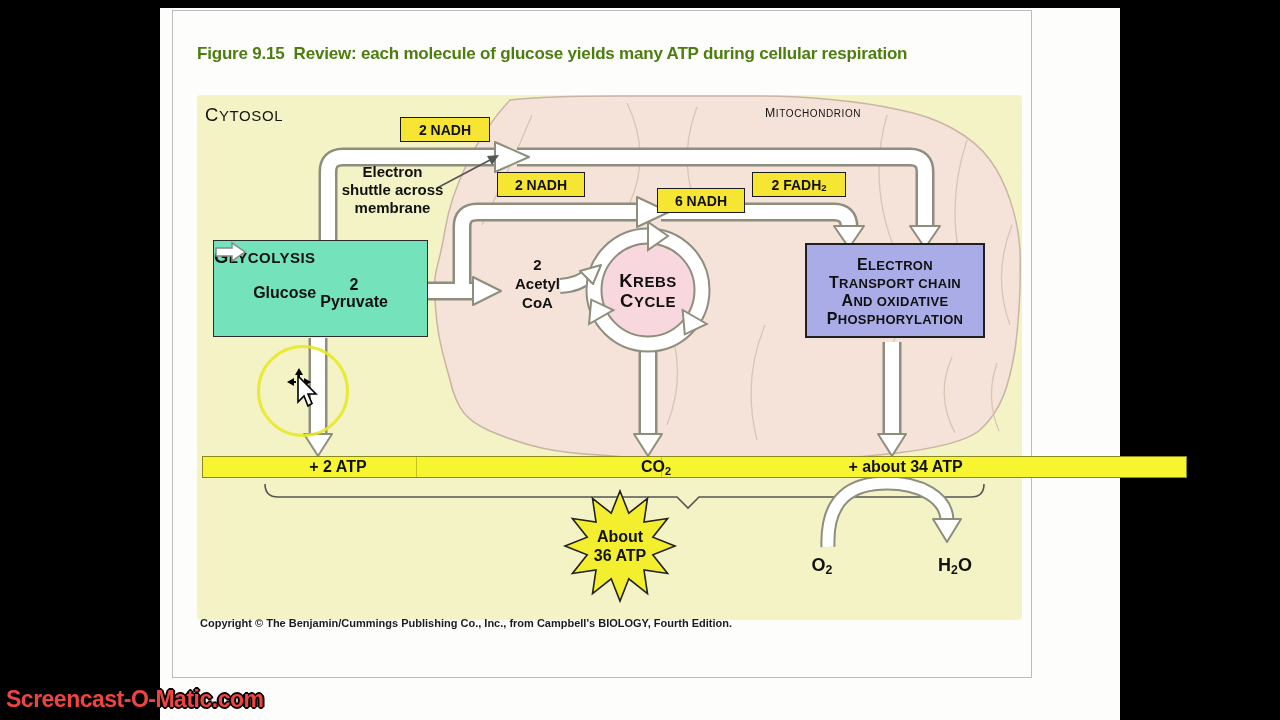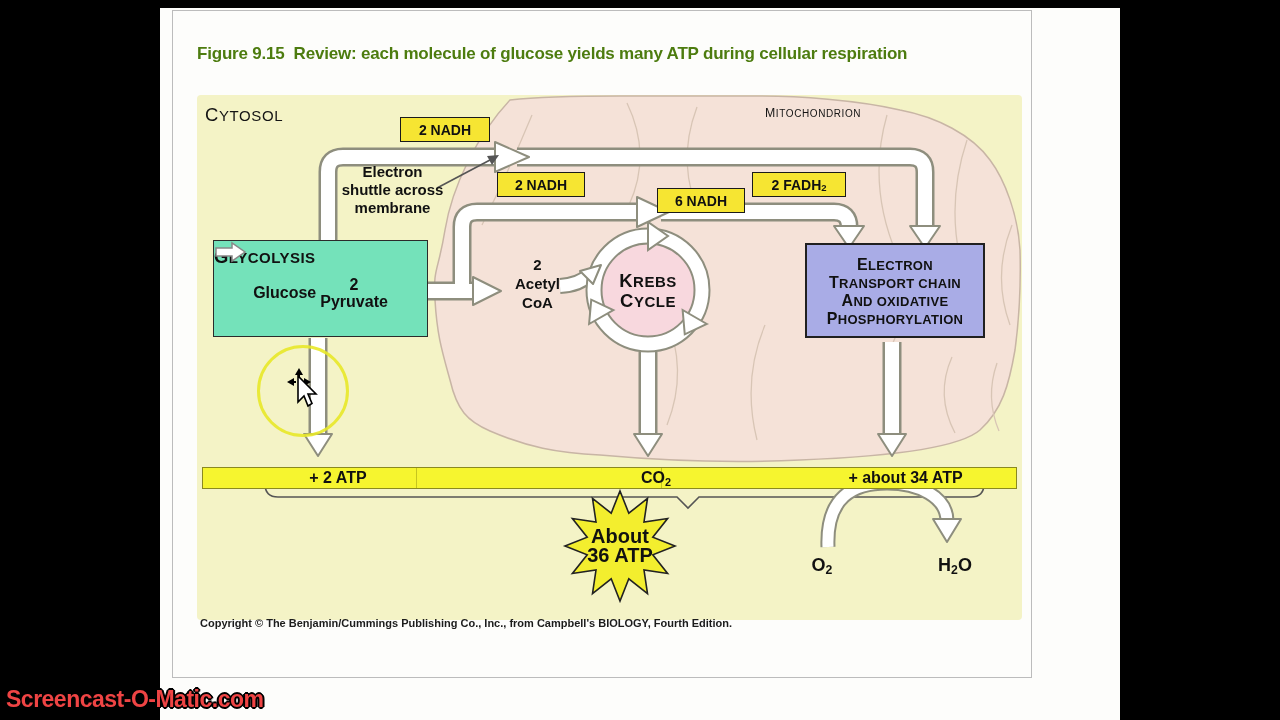--- a/index.html
+++ b/index.html
@@ -23,28 +23,28 @@
   .g-row{display:flex;align-items:center;justify-content:center;margin-top:8px;gap:4px;}
   .g-row .g-word{font-size:16px;font-weight:700;}
   .g-stack{display:flex;flex-direction:column;align-items:center;line-height:17px;}
   #etc-box{left:608px;top:148px;width:180px;height:95px;background:#a9ace6;border:2px solid #202020;
            text-align:center;padding-top:11px;box-sizing:border-box;}
   #etc-box div{font-size:13px;font-weight:700;line-height:17px;letter-spacing:0.3px;}
   #krebs-label{left:391px;top:176px;width:120px;text-align:center;}
   #krebs-label div{font-size:15px;font-weight:700;line-height:19px;letter-spacing:0.5px;}
   #acetyl-label{left:303px;top:160px;width:75px;text-align:center;font-size:15px;
                 font-weight:700;line-height:19px;}
-  #atp-bar{left:5px;top:361px;width:815px;height:22px;background:#f6f52f;
-           border:1px solid #8a8920;box-sizing:border-box;margin-top:11px;}
+  #atp-bar{left:5px;top:361px;width:985px;height:22px;background:#f6f52f;
+           border:1px solid #8a8920;box-sizing:border-box;}
   .bar-label{position:absolute;top:0;height:20px;line-height:20px;text-align:center;
              font-size:16px;font-weight:700;}
   .bar-divider{position:absolute;top:0;width:1px;height:20px;background:rgba(110,110,0,0.35);}
   .subscr{font-size:68%;position:relative;top:3px;}
   #max-label{left:148px;top:451px;font-size:19px;font-weight:700;}
-  #burst-label{left:378px;top:432px;width:90px;text-align:center;font-size:20px;
+  #burst-label{left:378px;top:432px;width:90px;text-align:center;font-size:16px;
                font-weight:700;line-height:19px;}
   .mol-label{font-size:18px;font-weight:700;text-align:center;}
   #copyright{left:200px;top:617px;font-size:11px;font-weight:700;color:#1c1c1c;}
   #watermark{left:6px;top:686px;font-size:23px;font-weight:700;color:#ef4444;letter-spacing:-0.5px;
              text-shadow:-2px 0 0 #000,2px 0 0 #000,0 -2px 0 #000,0 2px 0 #000,
                          -1px -1px 0 #000,1px 1px 0 #000,1px -1px 0 #000,-1px 1px 0 #000;}
   #cursor-ring{left:257px;top:345px;width:86px;height:86px;border-radius:50%;
                border:3.5px solid rgba(232,232,40,0.9);}
 </style>
 </head>

